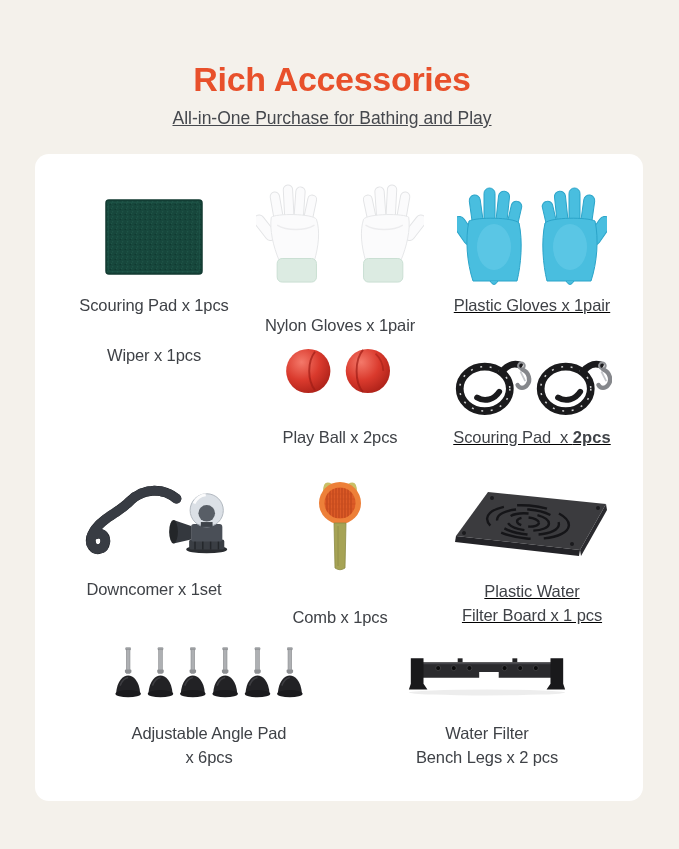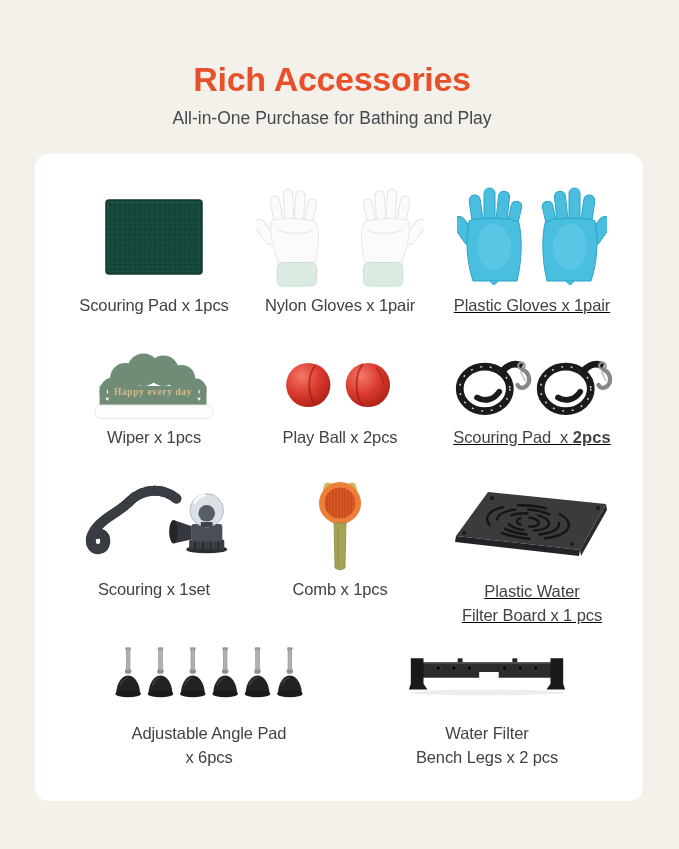--- a/index.html
+++ b/index.html
@@ -9,21 +9,21 @@
     font-family:"Liberation Sans", sans-serif;
     position:relative;overflow:hidden;
   }
   .canvas{position:absolute;inset:0;}
   .header{position:absolute;top:58px;left:0;width:664px;text-align:center;}
   .title{
     font-size:34px;font-weight:bold;letter-spacing:-0.3px;
     color:#E8502B;line-height:42px;margin:0;
   }
   .subtitle{
-    font-size:17.5px;color:#45484D;line-height:22px;margin-top:7px;
+    font-size:17.5px;color:#45484D;line-height:22px;margin-top:7px;text-decoration:underline;
   }
   .card{
     position:absolute;left:35px;top:154px;width:608px;height:647px;
     background:#FFFFFF;border-radius:14px;
   }
   .cell{position:absolute;display:flex;flex-direction:column;align-items:center;}
   .imgbox{display:flex;align-items:center;justify-content:center;width:100%;}
   .label{
     font-size:16.5px;color:#3F4247;line-height:22px;text-align:center;
     letter-spacing:-0.1px;white-space:nowrap;
@@ -31,21 +31,21 @@
   .label2{line-height:23.5px;white-space:normal;}
   .pre{white-space:pre;}
   .bold{font-weight:bold;letter-spacing:0.1px;}
   
   .r1{top:26px;height:136px;} .r1 .imgbox{height:114px;}
   .r2{top:190px;height:104px;} .r2 .imgbox{height:82px;}
   .r3{top:322px;} .r3 .imgbox{height:96px;}
   .r3 .label{margin-top:6px;} .r3 .label2{margin-top:8px;}
   .r4{top:488px;} .r4 .imgbox{height:60px;} .r4 .label2{margin-top:20px;}
   .c1{left:26px;width:186px;}
-  .c2{left:212px;width:186px;}
+  .c2{left:212px;width:186px;gap:28px;}
   .c3{left:404px;width:186px;text-decoration:underline;}
   .c10{left:39px;width:270px;}
   .c11{left:317px;width:270px;}
 </style>
 </head>
 <body>
 
 <div class="canvas">
 
   <div class="header">
@@ -111,39 +111,20 @@
             </g>
           </defs>
           <use href="#gP"></use>
           <use href="#gP" transform="translate(150,0) scale(-1,1)"></use>
         </svg>
       </div>
       <div class="label">Plastic Gloves x 1pair</div>
     </div>
 
     <div class="cell r2 c1">
-      <div class="imgbox">
-        <svg width="126" height="72" viewBox="0 0 132 74">
-          <g fill="#708C76">
-            <circle cx="24" cy="44" r="15"></circle>
-            <circle cx="36" cy="30" r="16"></circle>
-            <circle cx="55" cy="21" r="17"></circle>
-            <circle cx="76" cy="22" r="16"></circle>
-            <circle cx="95" cy="30" r="14"></circle>
-            <circle cx="109" cy="42" r="12"></circle>
-            <rect x="9" y="38" width="112" height="24"></rect>
-          </g>
-          <rect x="4" y="58" width="124" height="14" rx="7" fill="#FDFDFD" stroke="#E9E9E4"></rect>
-          <text x="65" y="48" text-anchor="middle" font-family="Liberation Serif, serif" font-weight="bold" font-size="10" letter-spacing="0.6" fill="#D9B98C">Happy every day</text>
-          <rect x="16.6" y="42" width="1.3" height="4" fill="#FFFFFF" opacity="0.85"></rect>
-          <rect x="112.6" y="42" width="1.3" height="4" fill="#FFFFFF" opacity="0.85"></rect>
-          <text x="17.2" y="54" text-anchor="middle" font-size="6.5" fill="#FFFFFF" opacity="0.9">♥</text>
-          <text x="113.2" y="54" text-anchor="middle" font-size="6.5" fill="#FFFFFF" opacity="0.9">♥</text>
-        </svg>
-      </div>
       <div class="label">Wiper x 1pcs</div>
     </div>
 
     <div class="cell r2 c2">
       <div class="imgbox">
         <svg width="116" height="50" viewBox="0 0 120 52">
           <defs>
             <radialGradient id="ballG" cx="35%" cy="30%" r="75%">
               <stop offset="0%" stop-color="#F4796A"></stop>
               <stop offset="55%" stop-color="#DA3A2D"></stop>
@@ -191,21 +172,21 @@
           <path d="M 122,58 V 68 M 130,58 V 68 M 138,58 V 68 M 146,58 V 68" stroke="#24272B" stroke-width="1.5"></path>
           <rect x="118" y="42" width="32" height="18" rx="3" fill="#4A4F57"></rect>
           <polygon points="118,44 100,38 100,62 118,58" fill="#34383E"></polygon>
           <ellipse cx="100" cy="50" rx="4.5" ry="12" fill="#232629"></ellipse>
           <circle cx="134" cy="28" r="17" fill="#D9DEE4" stroke="#A9B0B8" opacity="0.92"></circle>
           <path d="M 121,21 A 15,15 0 0 1 133,12" stroke="#FFFFFF" stroke-width="3" fill="none" opacity="0.9"></path>
           <circle cx="134" cy="31" r="8.5" fill="#585E66"></circle>
           <rect x="128" y="40" width="12" height="5" fill="#3E434A"></rect>
         </svg>
       </div>
-      <div class="label">Scouring x 1set</div>
+      <div class="label">Downcomer x 1set</div>
     </div>
 
     <div class="cell r3 c2">
       <div class="imgbox">
         <svg width="50" height="96" viewBox="0 0 50 96">
           <defs>
             <clipPath id="combClip">
                 <circle cx="25" cy="27" r="15.5"></circle>
               </clipPath>
           </defs>

